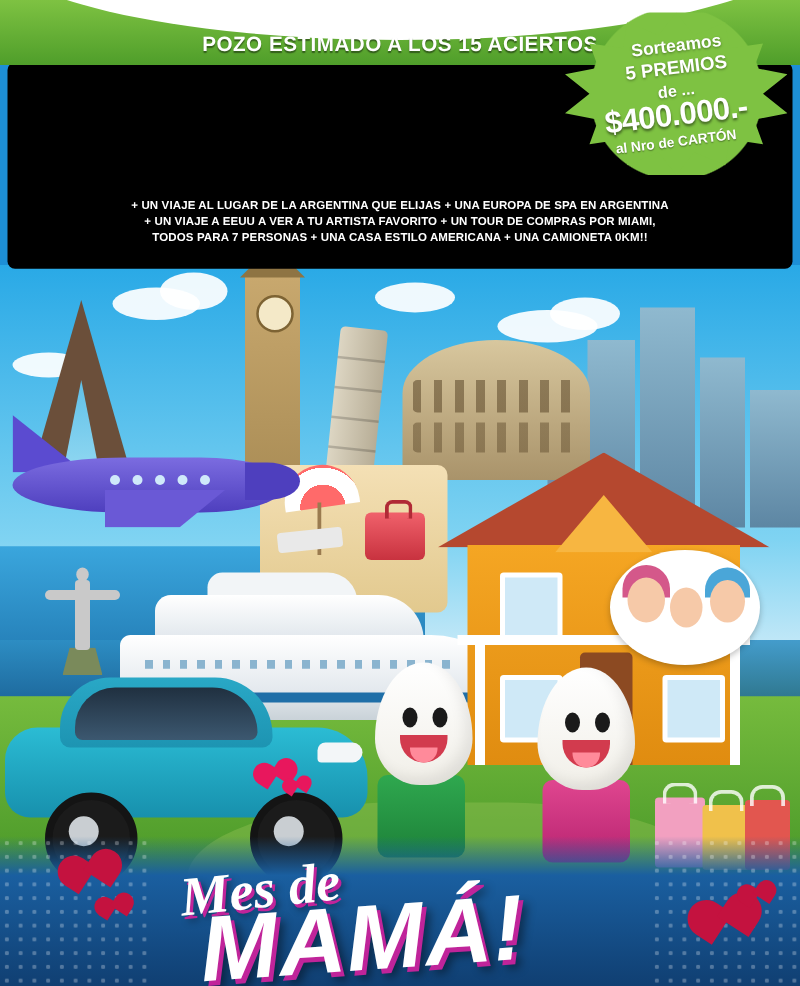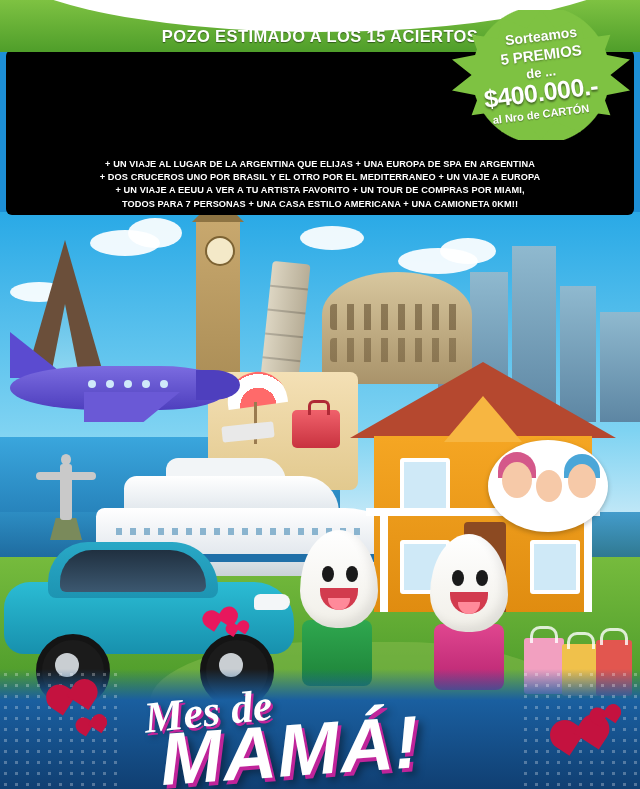--- a/index.html
+++ b/index.html
@@ -632,21 +632,20 @@
 <div class="poster">
 
   <div class="top-banner">
     <div class="banner-curve"></div>
     <div class="top-banner-inner">POZO ESTIMADO A LOS 15 ACIERTOS</div>
   </div>
 
   <div class="jackpot">
     <div class="prize-lines">
       <div>+ UN VIAJE AL LUGAR DE LA ARGENTINA QUE ELIJAS + UNA EUROPA DE SPA EN ARGENTINA</div>
-      <div>+ DOS CRUCEROS UNO POR BRASIL Y EL OTRO POR EL MEDITERRANEO +  UN VIAJE A EUROPA</div>
       <div>+ UN VIAJE A EEUU A VER A TU ARTISTA FAVORITO + UN TOUR DE COMPRAS POR MIAMI,</div>
       <div>TODOS PARA 7 PERSONAS + UNA CASA ESTILO AMERICANA + UNA CAMIONETA 0KM!!</div>
     </div>
   </div>
 
   <div class="scene">
 
     <div class="cloud" style="left:90px; top:18px; width:70px; height:26px;"></div>
     <div class="cloud" style="left:128px; top:6px; width:54px; height:30px;"></div>
     <div class="cloud" style="left:300px; top:14px; width:64px; height:24px;"></div>

